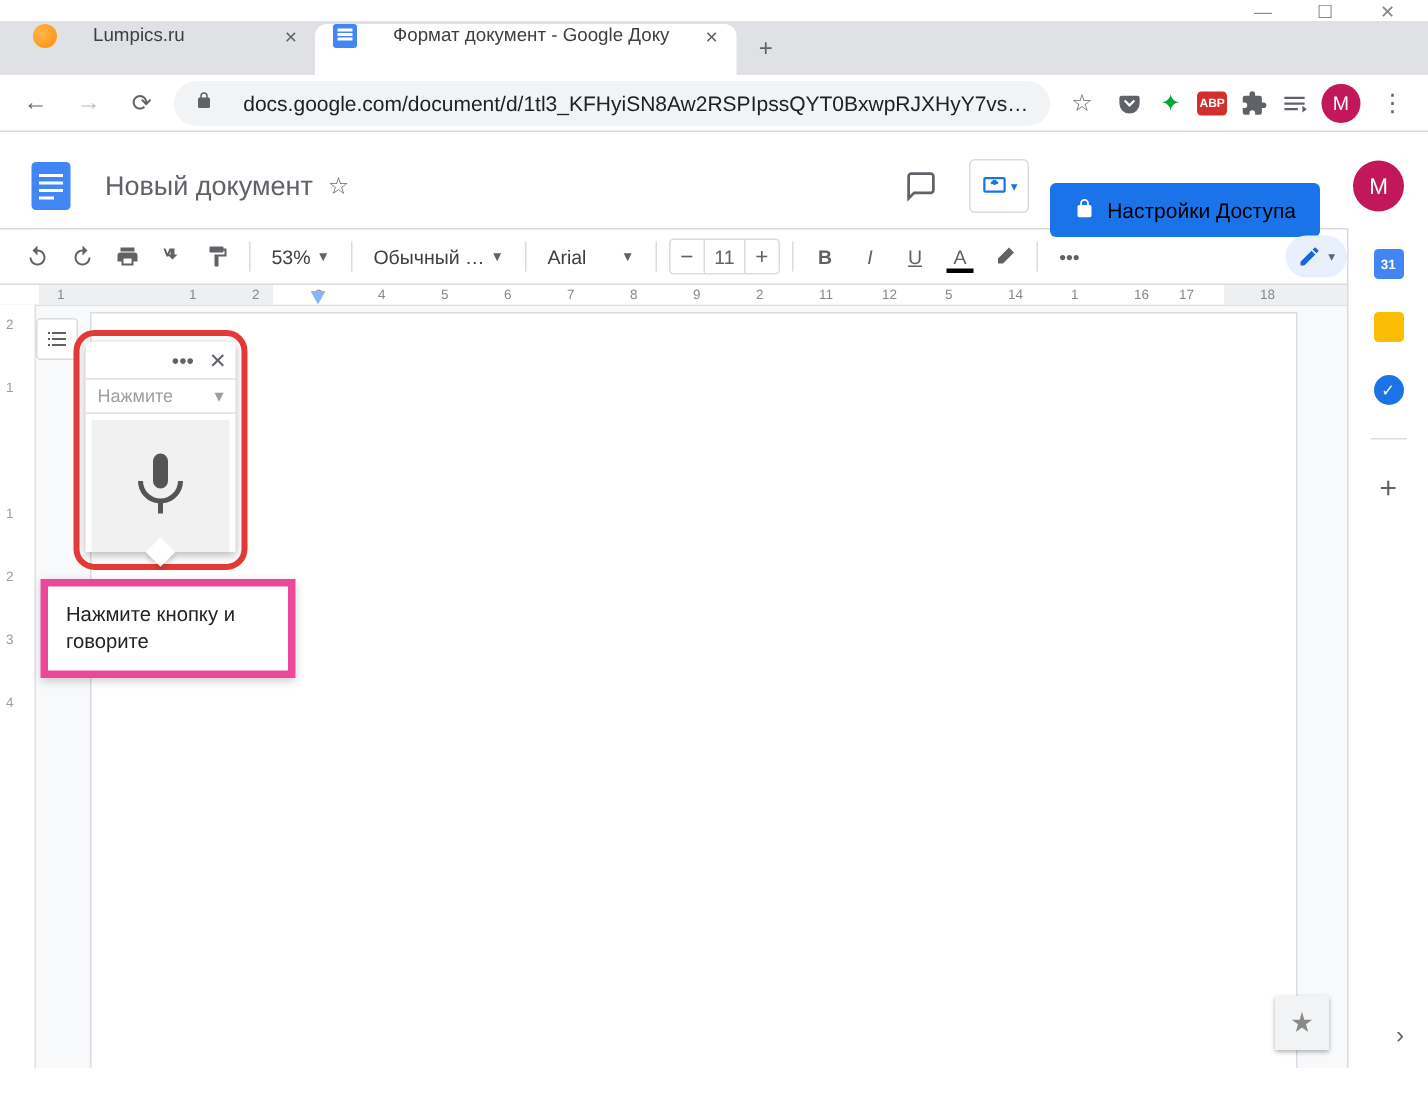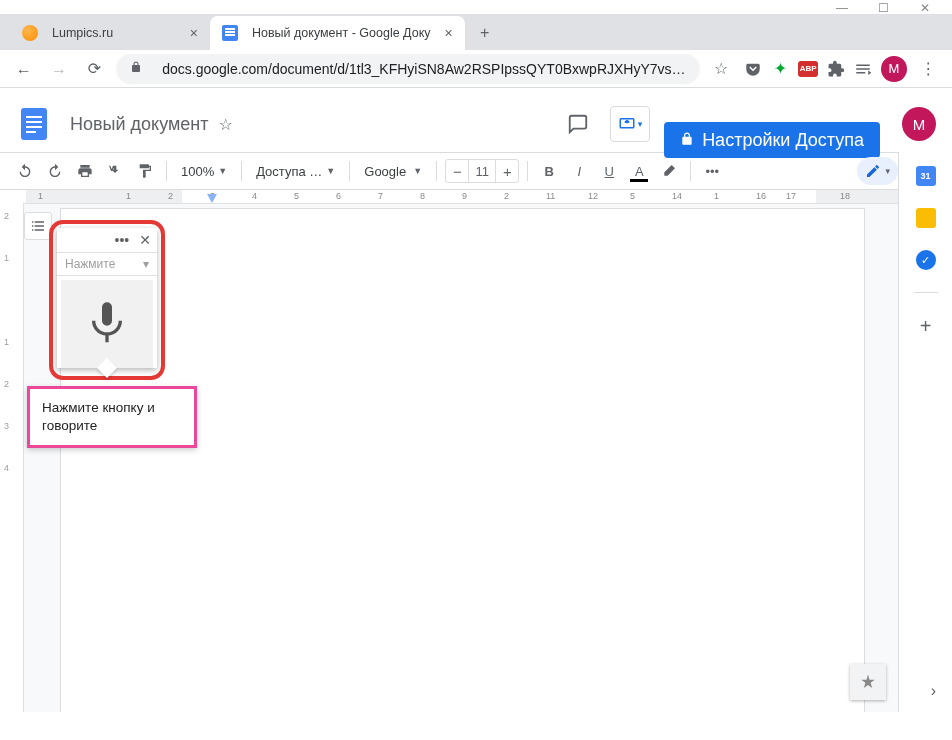--- a/index.html
+++ b/index.html
@@ -3,21 +3,21 @@
 <meta charset="utf-8">
 <style>
 * { margin:0; padding:0; box-sizing:border-box; font-family:Arial,sans-serif; }
 body { background:#fff; width:952px; height:740px; overflow:hidden; position:relative; }
 
 
 .window-bar { height:14px; background:#fff; display:flex; justify-content:flex-end; align-items:center; padding-right:20px; gap:30px; }
 .win-btn { width:12px; height:12px; color:#888; font-size:12px; }
 
 .tab-strip { height:36px; background:#dfe1e5; display:flex; align-items:flex-end; padding-left:10px; }
-.tab { height:34px; background:#dfe1e5; display:flex; align-items:center; padding:0 12px; font-size:12.5px; color:#3c4043; border-top-left-radius:8px; border-top-right-radius:8px; min-width:200px; gap:14px; position:relative; }
+.tab { height:34px; background:#dfe1e5; display:flex; padding:0 12px; font-size:12.5px; color:#3c4043; border-top-left-radius:8px; border-top-right-radius:8px; min-width:200px; gap:24px; position:relative; }
 .tab.active { background:#fff; }
 .tab-close { margin-left:auto; font-size:14px; color:#5f6368; }
 .tab-favicon { width:16px; height:16px; border-radius:50%; flex-shrink:0; }
 .orange-icon { background:radial-gradient(circle at 35% 35%, #ffb74d, #fb8c00); }
 .docs-favicon { background:#4285f4; border-radius:2px; position:relative; }
 .docs-favicon::before { content:""; position:absolute; left:3px; top:3px; right:3px; height:2px; background:#fff; box-shadow:0 3px 0 #fff, 0 6px 0 #fff; }
 .new-tab { width:28px; height:28px; display:flex; align-items:center; justify-content:center; font-size:16px; color:#5f6368; margin-left:6px; margin-bottom:3px; }
 
 .addr-bar { height:38px; background:#fff; display:flex; align-items:center; padding:0 10px; gap:8px; border-bottom:1px solid #dadce0; }
 .nav-btn { width:28px; height:28px; display:flex; align-items:center; justify-content:center; color:#5f6368; font-size:16px; border-radius:50%; }
@@ -35,21 +35,21 @@
 .docs-logo { width:40px; height:40px; }
 .title-area { flex:1; }
 .doc-title-row { display:flex; align-items:center; gap:10px; }
 .doc-title { font-size:18px; color:#5f6368; }
 .star { color:#5f6368; font-size:16px; }
 .menu-bar { display:flex; gap:2px; margin-top:2px; }
 .menu-item { font-size:14px; color:#202124; padding:4px 7px; border-radius:4px; }
 .hdr-actions { display:flex; align-items:center; gap:14px; }
 .hdr-btn { width:36px; height:36px; display:flex; align-items:center; justify-content:center; color:#5f6368; border-radius:50%; }
 .present-btn { width:40px; height:36px; border:1px solid #dadce0; border-radius:4px; display:flex; align-items:center; justify-content:center; color:#1a73e8; }
-.share-btn { background:#1a73e8; color:#ffffff; height:36px; padding:0 16px; border-radius:4px; display:flex; align-items:center; gap:8px; font-size:18px; font-weight:500;margin-top:32px; }
+.share-btn { background:#1a73e8; color:#000000; height:36px; padding:0 16px; border-radius:4px; display:flex; align-items:center; gap:8px; font-size:14px; font-weight:500;margin-top:32px; }
 .share-lock { font-size:13px; }
 .big-avatar { width:34px; height:34px; border-radius:50%; background:#c2185b; color:#fff; display:flex; align-items:center; justify-content:center; font-size:15px; margin-left:8px; }
 
 
 .toolbar { height:38px; border-top:1px solid #dadce0; border-bottom:1px solid #dadce0; display:flex; align-items:center; padding:0 12px; gap:4px; font-size:13px; color:#5f6368; }
 .tb-btn { min-width:26px; height:26px; display:flex; align-items:center; justify-content:center; border-radius:3px; padding:0 2px; }
 .tb-sep { width:1px; height:20px; background:#dadce0; margin:0 4px; }
 .tb-combo { display:flex; align-items:center; gap:4px; padding:0 6px; font-size:13px; color:#3c4043; }
 .tb-dd { font-size:9px; color:#5f6368; }
 .fontsize-box { display:flex; align-items:center; border:1px solid #dadce0; border-radius:3px; height:24px; }
@@ -84,21 +84,21 @@
 
 
 .voice-wrap { position:absolute; left:49px; top:30px; z-index:5; }
 .red-frame { border:4px solid #e53935; border-radius:14px; padding:4px; background:transparent; }
 .voice-box { width:100px; background:#fff; box-shadow:0 2px 6px rgba(0,0,0,0.3); position:relative; }
 .vb-top { height:24px; display:flex; align-items:center; justify-content:flex-end; padding:0 6px; gap:10px; color:#5f6368; font-size:14px; }
 .vb-lang { height:24px; border-top:1px solid #e0e0e0; border-bottom:1px solid #e0e0e0; display:flex; align-items:center; padding:0 8px; font-size:12px; color:#9e9e9e; justify-content:space-between; }
 .vb-mic { height:88px; background:#f1f1f1; margin:4px; display:flex; align-items:center; justify-content:center; }
 .vb-mic svg { fill:#555; }
 .voice-box::after { content:""; position:absolute; bottom:-7px; left:50%; margin-left:-7px; width:14px; height:14px; background:#fff; transform:rotate(45deg); box-shadow:2px 2px 3px rgba(0,0,0,0.15); }
-.tooltip { position:absolute; left:-22px; top:166px; width:170px; background:#fff; border:3px solid #ec4899; box-shadow:0 2px 6px rgba(0,0,0,0.2); padding:10px 12px; font-size:13.5px; color:#222; line-height:1.35; }
+.tooltip { position:absolute; left:-22px; top:166px; width:170px; background:#fff; border:5px solid #ec4899; box-shadow:0 2px 6px rgba(0,0,0,0.2); padding:10px 12px; font-size:13.5px; color:#222; line-height:1.35; }
 
 
 .explore { position:absolute; right:66px; bottom:40px; width:36px; height:36px; background:#f1f3f4; box-shadow:0 1px 3px rgba(0,0,0,0.3); display:flex; align-items:center; justify-content:center; color:#888; }
 .branding { position:absolute; left:0; right:0; bottom:0; height:28px; background:#fff; }
 </style>
 </head>
 <body>
 
 <div class="window-bar">
   <span class="win-btn">—</span>
@@ -107,21 +107,21 @@
 </div>
 
 <div class="tab-strip">
   <div class="tab">
     <span class="tab-favicon orange-icon"></span>
     <span>Lumpics.ru</span>
     <span class="tab-close">×</span>
   </div>
   <div class="tab active">
     <span class="tab-favicon docs-favicon"></span>
-    <span>Новый документ - Google Доку</span>
+    <span>Формат документ - Google Доку</span>
     <span class="tab-close">×</span>
   </div>
   <div class="new-tab">+</div>
 </div>
 
 <div class="addr-bar">
   <div class="nav-btn">←</div>
   <div class="nav-btn disabled">→</div>
   <div class="nav-btn">⟳</div>
   <div class="url-field">
@@ -218,31 +218,31 @@
         <path d="M12 15l-5-5h3V4h4v6h3l-5 5zM5 4l2 5 2-5h2l-3 8H6L3 4h2z"></path>
       </svg>
     </div>
   <div class="tb-btn">
       <svg width="16" height="16" viewBox="0 0 24 24" fill="#5f6368">
         <path d="M18 4V3a1 1 0 00-1-1H5a1 1 0 00-1 1v4a1 1 0 001 1h12a1 1 0 001-1V6h1v4H9v11a1 1 0 001 1h2a1 1 0 001-1v-9h8V4h-3z"></path>
       </svg>
     </div>
   <div class="tb-sep"></div>
   <div class="tb-combo">
-      <span>100%</span>
+      <span>53%</span>
       <span class="tb-dd">▼</span>
     </div>
   <div class="tb-sep"></div>
   <div class="tb-combo">
-      <span>Доступа …</span>
+      <span>Обычный …</span>
       <span class="tb-dd">▼</span>
     </div>
   <div class="tb-sep"></div>
   <div class="tb-combo" style="min-width:70px;">
-      <span>Google</span>
+      <span>Arial</span>
       <span class="tb-dd" style="margin-left:auto;">▼</span>
     </div>
   <div class="tb-sep"></div>
   <div class="fontsize-box">
     <div class="fs-btn">−</div>
     <div class="fs-val">11</div>
     <div class="fs-btn">+</div>
   </div>
   <div class="tb-sep"></div>
   <div class="tb-btn" style="font-weight:bold;">B</div>

